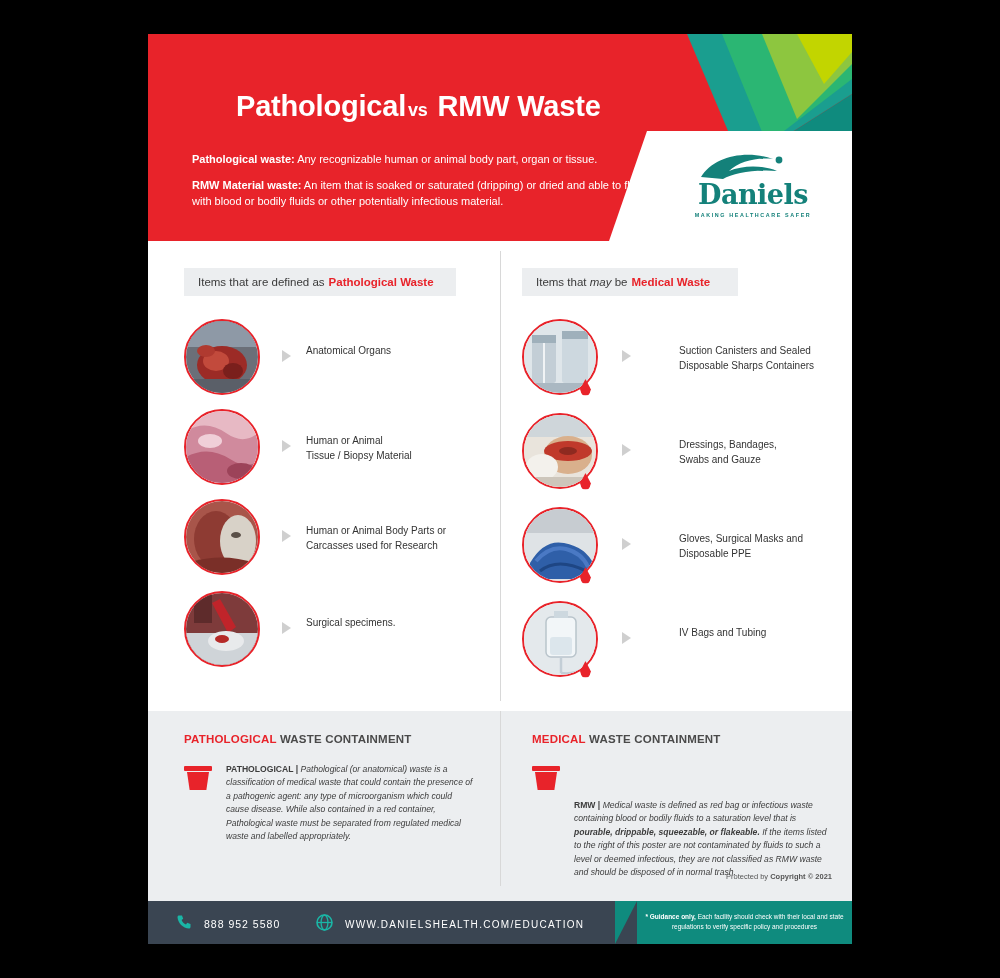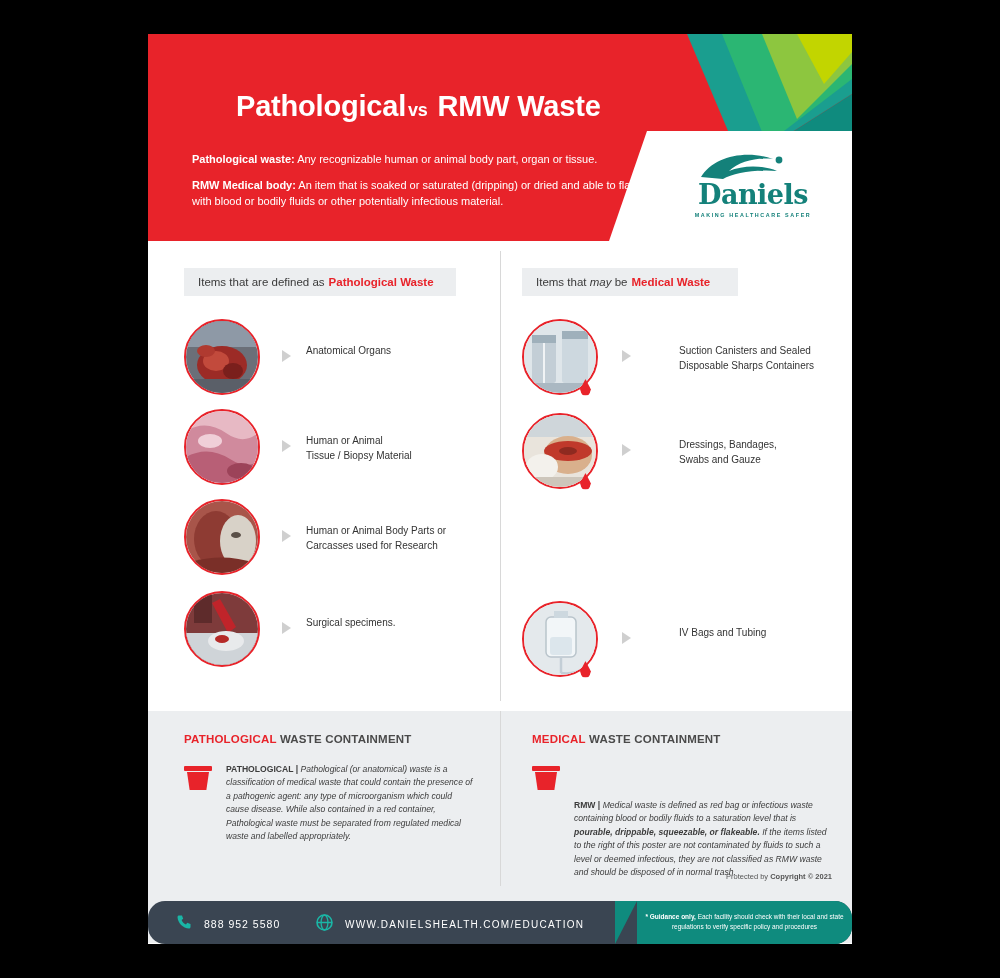--- a/index.html
+++ b/index.html
@@ -281,21 +281,20 @@
 
   
   .bottom-bar {
     position: absolute;
     left: 0;
     bottom: 0;
     width: 704px;
     height: 43px;
     background: #3a4552;
     overflow: hidden;
-    border-radius: 17px;
   }
   .bb-phone {
     position: absolute;
     left: 28px; top: 13px;
     display: flex; align-items: center;
   }
   .bb-phone .num {
     color: #ffffff;
     font-size: 10.5px;
     letter-spacing: 1px;
@@ -354,21 +353,21 @@
 
     <div class="hdr-title">
       <span>Pathological</span><span class="vs">vs</span> <span>RMW Waste</span>
     </div>
 
     <div class="hdr-p hdr-p1">
       <b>Pathological waste:</b><span> Any recognizable human or animal body part, organ or tissue.</span>
     </div>
 
     <div class="hdr-p hdr-p2">
-      <b>RMW Medical body:</b><span> An item that is soaked or saturated (dripping) or dried and able to flake with blood or bodily fluids or other potentially infectious material.</span>
+      <b>RMW Material waste:</b><span> An item that is soaked or saturated (dripping) or dried and able to flake with blood or bodily fluids or other potentially infectious material.</span>
     </div>
 
     <div class="logo-panel">
       <div class="logo-wrap">
         <div class="logo-swoosh">
           <svg width="120" height="30" viewBox="0 0 120 30">
             <path d="M8 26 C 20 6, 52 -2, 80 8 C 66 6, 46 10, 36 20 C 50 14, 70 14, 84 20 C 64 18, 40 22, 30 28 Z" fill="#14817a"></path>
             <circle cx="86" cy="9" r="3.4" fill="#14817a"></circle>
           </svg>
         </div>
@@ -486,20 +485,35 @@
             <ellipse cx="18" cy="52" rx="16" ry="13" fill="#f3f1ec"></ellipse>
             <rect x="0" y="62" width="76" height="14" fill="#cdc6bb"></rect>
           </svg>
         </div>
         <div class="drop"></div>
         <div class="arrow"></div>
         <div class="item-label" style="white-space:pre-line">Dressings, Bandages,
 Swabs and Gauze</div>
       </div>
 
+      <div class="item" style="top:266px">
+        <div class="thumb">
+          <svg width="76" height="76" viewBox="0 0 76 76">
+            <rect width="76" height="76" fill="#dfe3e6"></rect>
+            <rect y="0" width="76" height="24" fill="#c7ccd1"></rect>
+            <path d="M6 54 Q20 30 40 34 Q62 38 70 56 L70 70 L6 70 Z" fill="#2f5fa8"></path>
+            <path d="M12 52 Q26 36 42 40 Q58 44 64 58" stroke="#4a79c4" stroke-width="4" fill="none"></path>
+            <path d="M16 62 Q34 48 62 62" stroke="#1e4684" stroke-width="3" fill="none"></path>
+          </svg>
+        </div>
+        <div class="drop"></div>
+        <div class="arrow"></div>
+        <div class="item-label" style="white-space:pre-line">Gloves, Surgical Masks and
+Disposable PPE</div>
+      </div>
 
       <div class="item" style="top:360px">
         <div class="thumb">
           <svg width="76" height="76" viewBox="0 0 76 76">
             <rect width="76" height="76" fill="#e4e9ec"></rect>
             <rect x="22" y="14" width="30" height="40" rx="5" fill="#f2f6f8" stroke="#b9c4cb" stroke-width="1.5"></rect>
             <rect x="26" y="34" width="22" height="18" rx="3" fill="#dce6ec"></rect>
             <path d="M37 54 L37 70" stroke="#c3ced6" stroke-width="2.5" fill="none"></path>
             <path d="M37 70 Q50 72 62 64" stroke="#c3ced6" stroke-width="2.5" fill="none"></path>
             <rect x="30" y="8" width="14" height="7" fill="#cdd8df"></rect>

